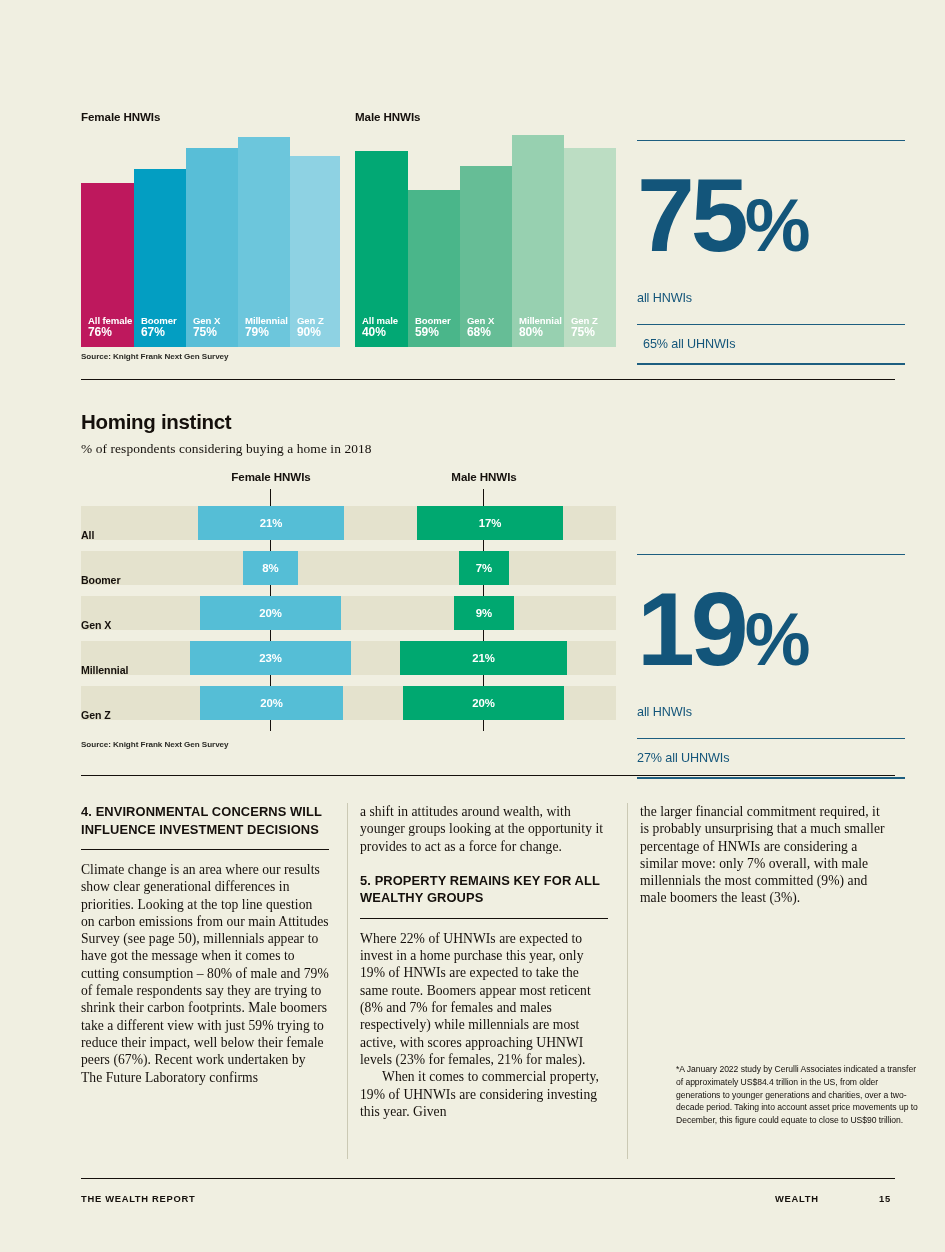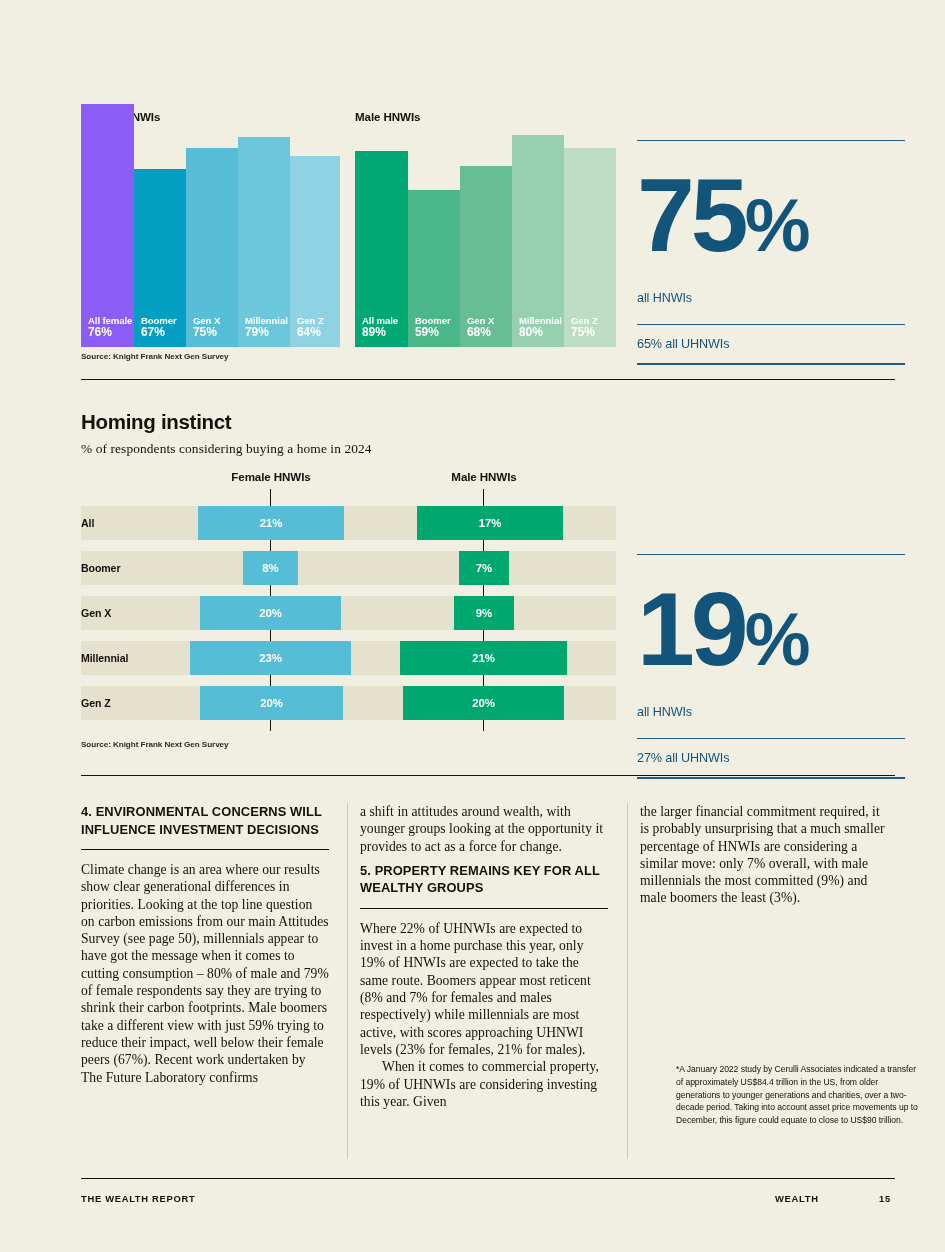--- a/index.html
+++ b/index.html
@@ -75,21 +75,21 @@
   .c2-row {
     position: relative;
     height: 34px;
     margin-bottom: 11px;
   }
   .c2-track {
     position: absolute; top: 0; height: 34px;
     background: #e4e2cd;
   }
   .c2-rowlabel {
-    position: absolute; top: 0; height: 34px;
+    position: absolute; top: 12px; height: 34px;
     display: flex; align-items: center;
     font-family: "Liberation Sans", sans-serif;
     font-size: 10.6px;
     font-weight: bold;
     color: #15100c;
     letter-spacing: -0.1px;
   }
   .c2-bar {
     position: absolute; top: 0; height: 34px;
     display: flex; align-items: center; justify-content: center;
@@ -177,21 +177,21 @@
 
 <div class="page">
 
 
   <div class="series-label" style="position:absolute; left:81px; top:110px;">Female HNWIs</div>
   <div class="series-label" style="position:absolute; left:355px; top:110px;">Male HNWIs</div>
 
   <div class="c1-wrap" style="left:81px; top:145px; width:259px;">
     <div class="c1-plot" style="width:259px; height:202px;">
 
-      <div class="c1-col" style="left:0px; width:53px; height:243px; background:#8b5cf6;">
+      <div class="c1-col" style="left:0px; width:53px; height:164px; background:#be185d;">
         <div class="cat">All female</div>
         <div class="val">76%</div>
       </div>
 
       <div class="c1-col" style="left:53px; width:52px; height:178px; background:#039ec2;">
         <div class="cat">Boomer</div>
         <div class="val">67%</div>
       </div>
 
       <div class="c1-col" style="left:105px; width:52px; height:199px; background:#58bed7;">
@@ -199,32 +199,32 @@
         <div class="val">75%</div>
       </div>
 
       <div class="c1-col" style="left:157px; width:52px; height:210px; background:#6cc6dc;">
         <div class="cat">Millennial</div>
         <div class="val">79%</div>
       </div>
 
       <div class="c1-col" style="left:209px; width:50px; height:191px; background:#8ed2e3;">
         <div class="cat">Gen Z</div>
-        <div class="val">64%</div>
+        <div class="val">90%</div>
       </div>
 
     </div>
   </div>
 
   <div class="c1-wrap" style="left:355px; top:145px; width:261px;">
     <div class="c1-plot" style="width:211px; height:202px;">
 
       <div class="c1-col" style="left:0px; width:53px; height:196px; background:#02a874;">
         <div class="cat">All male</div>
-        <div class="val">89%</div>
+        <div class="val">40%</div>
       </div>
 
       <div class="c1-col" style="left:53px; width:52px; height:157px; background:#4ab68a;">
         <div class="cat">Boomer</div>
         <div class="val">59%</div>
       </div>
 
       <div class="c1-col" style="left:105px; width:52px; height:181px; background:#66bd96;">
         <div class="cat">Gen X</div>
         <div class="val">68%</div>
@@ -243,29 +243,29 @@
     </div>
   </div>
 
   <div class="source-note" style="position:absolute; left:81px; top:352px;">Source: Knight Frank Next Gen Survey</div>
 
   <div class="stat" style="left:637px; top:140px;">
     <div class="rule-teal"></div>
     <div class="big" style="margin-top:22px;"><span>75</span><span class="pct">%</span></div>
     <div class="cap" style="margin-top:13px;">all HNWIs</div>
     <div class="rule-teal" style="margin-top:19px;"></div>
-    <div class="sub" style="margin-top:12px;">65% all UHNWIs</div>
+    <div class="sub" style="margin-top:12px;margin-left:6px;">65% all UHNWIs</div>
     <div class="rule-teal" style="margin-top:12px;"></div>
   </div>
 
   <div class="rule-black" style="position:absolute; left:81px; top:379px; width:814px;"></div>
 
   <div style="position:absolute; left:81px; top:410px;">
     <div class="h-title">Homing instinct</div>
-    <div class="h-sub" style="margin-top:7px;">% of respondents considering buying a home in 2024</div>
+    <div class="h-sub" style="margin-top:7px;">% of respondents considering buying a home in 2018</div>
   </div>
 
   <div class="c2-head" style="left:271px; top:470px;">Female HNWIs</div>
   <div class="c2-head" style="left:484px; top:470px;">Male HNWIs</div>
 
   <div class="c2-tick" style="left:270px; top:489px; height:242px;"></div>
   <div class="c2-tick" style="left:483px; top:489px; height:242px;"></div>
 
   <div class="c2-rows" style="left:81px; top:506px; width:535px;">
 
@@ -340,21 +340,21 @@
   <div class="rule-black" style="position:absolute; left:81px; top:775px; width:814px;"></div>
 
   <div class="col" style="left:81px; top:803px;">
     <div class="sec-head">4. ENVIRONMENTAL CONCERNS WILL INFLUENCE INVESTMENT DECISIONS</div>
     <div class="rule-black" style="margin-top:11px; width:248px;"></div>
     <div class="body-p" style="margin-top:11px;">Climate change is an area where our results show clear generational differences in priorities. Looking at the top line question on carbon emissions from our main Attitudes Survey (see page 50), millennials appear to have got the message when it comes to cutting consumption – 80% of male and 79% of female respondents say they are trying to shrink their carbon footprints. Male boomers take a different view with just 59% trying to reduce their impact, well below their female peers (67%). Recent work undertaken by The Future Laboratory confirms</div>
   </div>
 
   <div class="col" style="left:360px; top:803px;">
     <div class="body-p">a shift in attitudes around wealth, with younger groups looking at the opportunity it provides to act as a force for change.</div>
-    <div class="sec-head" style="margin-top:7px;">5. PROPERTY REMAINS KEY FOR ALL WEALTHY GROUPS</div>
+    <div class="sec-head" style="margin-top:17px;">5. PROPERTY REMAINS KEY FOR ALL WEALTHY GROUPS</div>
     <div class="rule-black" style="margin-top:11px; width:248px;"></div>
     <div class="body-p" style="margin-top:11px;">Where 22% of UHNWIs are expected to invest in a home purchase this year, only 19% of HNWIs are expected to take the same route. Boomers appear most reticent (8% and 7% for females and males respectively) while millennials are most active, with scores approaching UHNWI levels (23% for females, 21% for males).</div>
     <div class="body-p indent">When it comes to commercial property, 19% of UHNWIs are considering investing this year. Given</div>
   </div>
 
   <div class="col" style="left:640px; top:803px;">
     <div class="body-p">the larger financial commitment required, it is probably unsurprising that a much smaller percentage of HNWIs are considering a similar move: only 7% overall, with male millennials the most committed (9%) and male boomers the least (3%).</div>
   </div>
 
   <div class="col" style="left:676px; top:1063px;">

